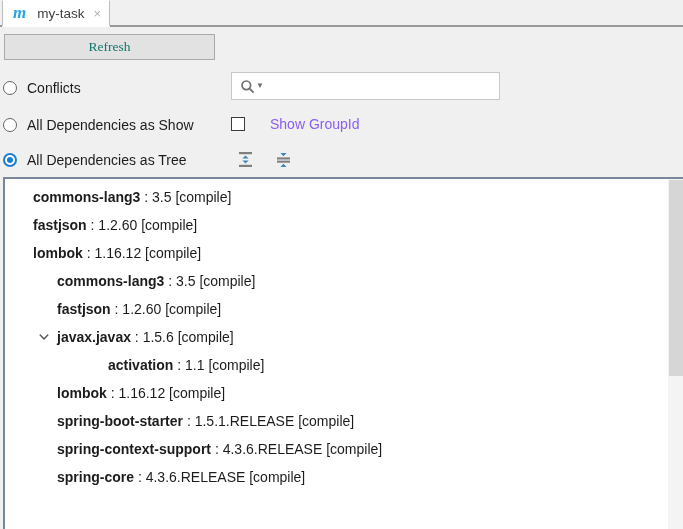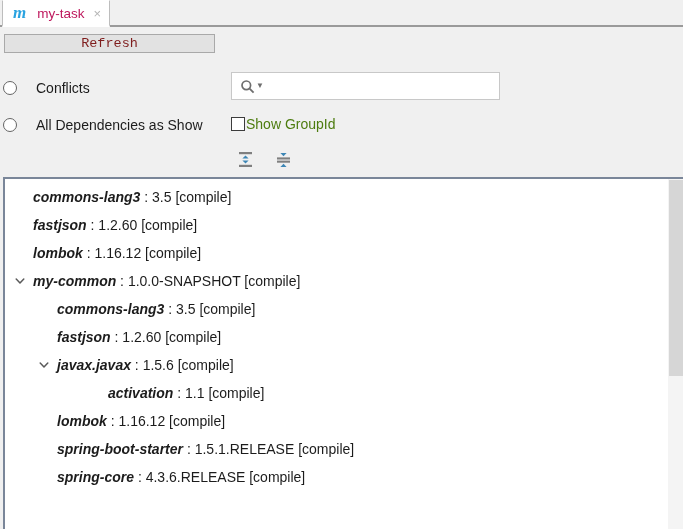--- a/index.html
+++ b/index.html
@@ -41,42 +41,42 @@
     font-style: italic;
     font-weight: bold;
     font-size: 17px;
     color: #2aa3e0;
     line-height: 1;
     margin-right: 11px;
     padding-bottom: 2px;
   }
   .tab-label {
     font-size: 13.5px;
-    color: #be185d;
+    color: #404040;
     white-space: nowrap;
   }
   .tab-close {
     margin-left: 9px;
     color: #b4b4b4;
     font-size: 13px;
     line-height: 1;
     cursor: pointer;
   }
 
   
   .refresh-btn {
     position: absolute; left: 4px; top: 34px;
-    width: 211px; height: 19px;
+    width: 211px; height: 26px;
     background: #e2e2e2;
     border: 1px solid #a9a9a9;
     font-size: 13.5px;
-    color: #7f1d1d;
+    color: #0f766e;
     display: flex; align-items: center; justify-content: center;
     cursor: pointer;
-    font-family: Liberation Mono, monospace;
+    font-family: Liberation Serif, serif;
   }
 
   
   .radio-row {
     position: absolute; left: 3px;
     display: flex; align-items: center;
     height: 20px;
     cursor: pointer;
   }
   .radio-row.r0 { top: 78px; }
@@ -97,21 +97,21 @@
   }
   .radio-mark.checked::after {
     content: "";
     position: absolute;
     left: 2px; top: 2px;
     width: 6px; height: 6px;
     border-radius: 50%;
     background: #1a7fd4;
   }
   .radio-label {
-    margin-left: 19px;
+    margin-left: 10px;
     font-size: 14px;
     color: #1c1c1c;
     white-space: nowrap;
   }
 
   
   .search-box {
     position: absolute;
     left: 231px; top: 72px;
     width: 269px; height: 28px;
@@ -148,23 +148,23 @@
     display: flex; align-items: center;
     cursor: pointer;
   }
   .cb-mark {
     width: 14px; height: 14px;
     border: 1.6px solid #3c3c3c;
     background: #ffffff;
     flex: 0 0 auto;
   }
   .cb-label {
-    margin-left: 1px;
+    margin-left: 25px;
     font-size: 14px;
-    color: #4d7c0f;
+    color: #8b5cf6;
     white-space: nowrap;
   }
 
   
   .tool-icons {
     position: absolute;
     left: 234px; top: 148px;
     display: flex; align-items: center;
     gap: 16px;
   }
@@ -203,21 +203,21 @@
     position: absolute;
     width: 14px; height: 14px;
     display: flex; align-items: center; justify-content: center;
     cursor: pointer;
   }
   .row-text {
     font-size: 14px;
     color: #1c1c1c;
     line-height: 1;
   }
-  .art { font-weight: bold; font-style: italic; }
+  .art { font-weight: bold; }
   .sep { font-weight: normal; }
   .ver { font-weight: normal; }
   .scope { font-weight: normal; }
 
   
   .lvl1 .row-text { padding-left: 28px; }
   .lvl1 .chev     { left: 8px; top: 7px; }
   .lvl2 .row-text { padding-left: 52px; }
   .lvl2 .chev     { left: 32px; top: 7px; }
   .lvl3 .row-text { padding-left: 103px; }
@@ -254,20 +254,24 @@
 
   <div class="refresh-btn">Refresh</div>
 
   <div class="radio-row r0">
     <span class="radio-mark"></span>
     <span class="radio-label">Conflicts</span>
   </div>
   <div class="radio-row r1">
     <span class="radio-mark"></span>
     <span class="radio-label">All Dependencies as Show</span>
+  </div>
+  <div class="radio-row r2">
+    <span class="radio-mark checked"></span>
+    <span class="radio-label">All Dependencies as Tree</span>
   </div>
 
   <div class="search-box">
     <span class="search-icon-wrap">
       <svg width="15" height="15" viewBox="0 0 15 15" aria-hidden="true">
         <circle cx="6.3" cy="6.3" r="4.3" fill="none" stroke="#6e6e6e" stroke-width="1.7"></circle>
         <line x1="9.6" y1="9.6" x2="13.6" y2="13.6" stroke="#6e6e6e" stroke-width="1.9"></line>
       </svg>
       <span class="search-caret">▼</span>
     </span>
@@ -302,28 +306,20 @@
     <div class="tree-list" id="tree-list">
         <div class="tree-row lvl1">
           <span class="row-text"><span class="art">commons-lang3</span><span class="sep"> : </span><span class="ver">3.5</span><span class="scope"> [compile]</span></span>
         </div>
         <div class="tree-row lvl1">
           <span class="row-text"><span class="art">fastjson</span><span class="sep"> : </span><span class="ver">1.2.60</span><span class="scope"> [compile]</span></span>
         </div>
         <div class="tree-row lvl1">
           <span class="row-text"><span class="art">lombok</span><span class="sep"> : </span><span class="ver">1.16.12</span><span class="scope"> [compile]</span></span>
         </div>
-        <div class="tree-row lvl1">
-          <span class="chev">
-            <svg width="12" height="12" viewBox="0 0 12 12" aria-hidden="true">
-              <polyline points="2.2,4 6,8 9.8,4" fill="none" stroke="#5a5a5a" stroke-width="1.5" stroke-linecap="round" stroke-linejoin="round"></polyline>
-            </svg>
-          </span>
-          <span class="row-text"><span class="art">my-common</span><span class="sep"> : </span><span class="ver">1.0.0-SNAPSHOT</span><span class="scope"> [compile]</span></span>
-        </div>
         <div class="tree-row lvl2">
           <span class="row-text"><span class="art">commons-lang3</span><span class="sep"> : </span><span class="ver">3.5</span><span class="scope"> [compile]</span></span>
         </div>
         <div class="tree-row lvl2">
           <span class="row-text"><span class="art">fastjson</span><span class="sep"> : </span><span class="ver">1.2.60</span><span class="scope"> [compile]</span></span>
         </div>
         <div class="tree-row lvl2">
           <span class="chev">
             <svg width="12" height="12" viewBox="0 0 12 12" aria-hidden="true">
               <polyline points="2.2,4 6,8 9.8,4" fill="none" stroke="#5a5a5a" stroke-width="1.5" stroke-linecap="round" stroke-linejoin="round"></polyline>
@@ -334,20 +330,23 @@
         <div class="tree-row lvl3">
           <span class="row-text"><span class="art">activation</span><span class="sep"> : </span><span class="ver">1.1</span><span class="scope"> [compile]</span></span>
         </div>
         <div class="tree-row lvl2">
           <span class="row-text"><span class="art">lombok</span><span class="sep"> : </span><span class="ver">1.16.12</span><span class="scope"> [compile]</span></span>
         </div>
         <div class="tree-row lvl2">
           <span class="row-text"><span class="art">spring-boot-starter</span><span class="sep"> : </span><span class="ver">1.5.1.RELEASE</span><span class="scope"> [compile]</span></span>
         </div>
         <div class="tree-row lvl2">
+          <span class="row-text"><span class="art">spring-context-support</span><span class="sep"> : </span><span class="ver">4.3.6.RELEASE</span><span class="scope"> [compile]</span></span>
+        </div>
+        <div class="tree-row lvl2">
           <span class="row-text"><span class="art">spring-core</span><span class="sep"> : </span><span class="ver">4.3.6.RELEASE</span><span class="scope"> [compile]</span></span>
         </div>
       </div>
     <div class="vscroll">
       <div class="vthumb" id="vthumb" style="top: 1px; height: 196px;"></div>
     </div>
   </div>
 
 </div>
 

